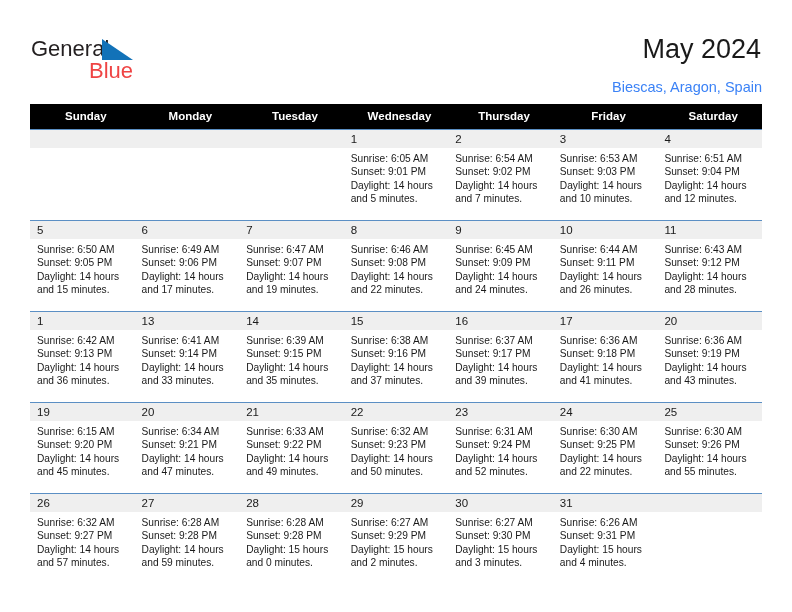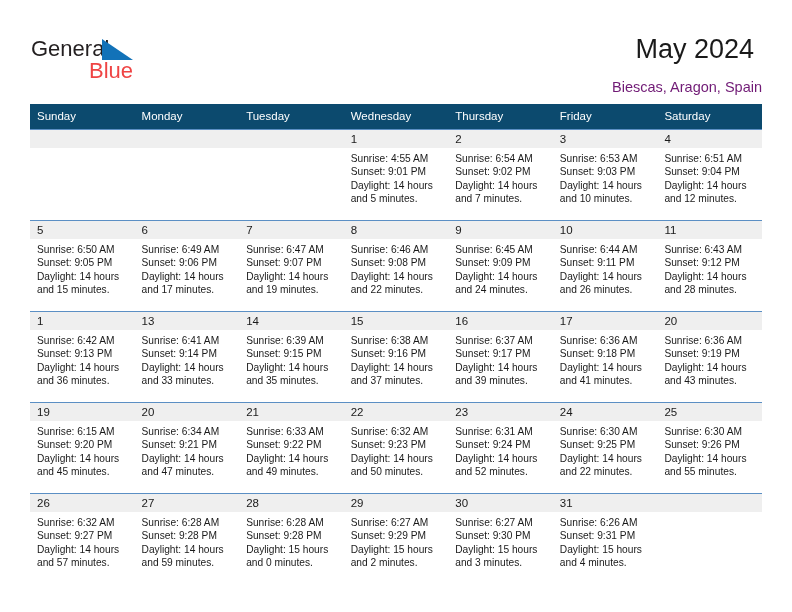--- a/index.html
+++ b/index.html
@@ -45,53 +45,53 @@
     position: absolute;
     left: 58px; top: 22px;
     font-size: 22px;
     color: #ef4444;
     line-height: 26px;
     font-family: "Liberation Sans", sans-serif;
   }
 
   .title {
     position: absolute;
-    right: 38px; top: 33px;
+    right: 31px; top: 33px;
     font-size: 27px;
     color: #1a1a1a;
     text-align: right;
     line-height: 32px;
     white-space: nowrap;
   }
   .subtitle {
     position: absolute;
     right: 30px; top: 78px;
     font-size: 14.5px;
-    color: #701a75;
+    color: #3b82f6;
     text-align: right;
     line-height: 18px;
     white-space: nowrap;
   }
 
   
   .calendar {
     position: absolute;
     left: 30px; top: 104px;
     width: 732px;
     border-collapse: collapse;
     table-layout: fixed;
   }
   .calendar col { width: 104.57px; }
 
   thead th {
-    background: #0c4a6e;
+    background: #000000;
     color: #ffffff;
     font-size: 11.5px;
-    font-weight: normal;
-    text-align: left;
+    font-weight: bold;
+    text-align: center;
     padding: 6px 0 6px 7px;
     height: 23px;
     line-height: 13px;
   }
 
   tbody td {
     vertical-align: top;
     padding: 0;
     border-top: 1px solid #5b8fc4;
     height: 91px;
@@ -167,21 +167,21 @@
           </td>
           <td class="cell-empty">
             <div class="daynum empty"></div>
           </td>
           <td class="cell-empty">
             <div class="daynum empty"></div>
           </td>
           <td>
             <div class="daynum">1</div>
             <div class="details">
-              <div>Sunrise: 4:55 AM</div>
+              <div>Sunrise: 6:05 AM</div>
               <div>Sunset: 9:01 PM</div>
               <div>Daylight: 14 hours</div>
               <div>and 5 minutes.</div>
             </div>
           </td>
           <td>
             <div class="daynum">2</div>
             <div class="details">
               <div>Sunrise: 6:54 AM</div>
               <div>Sunset: 9:02 PM</div>

